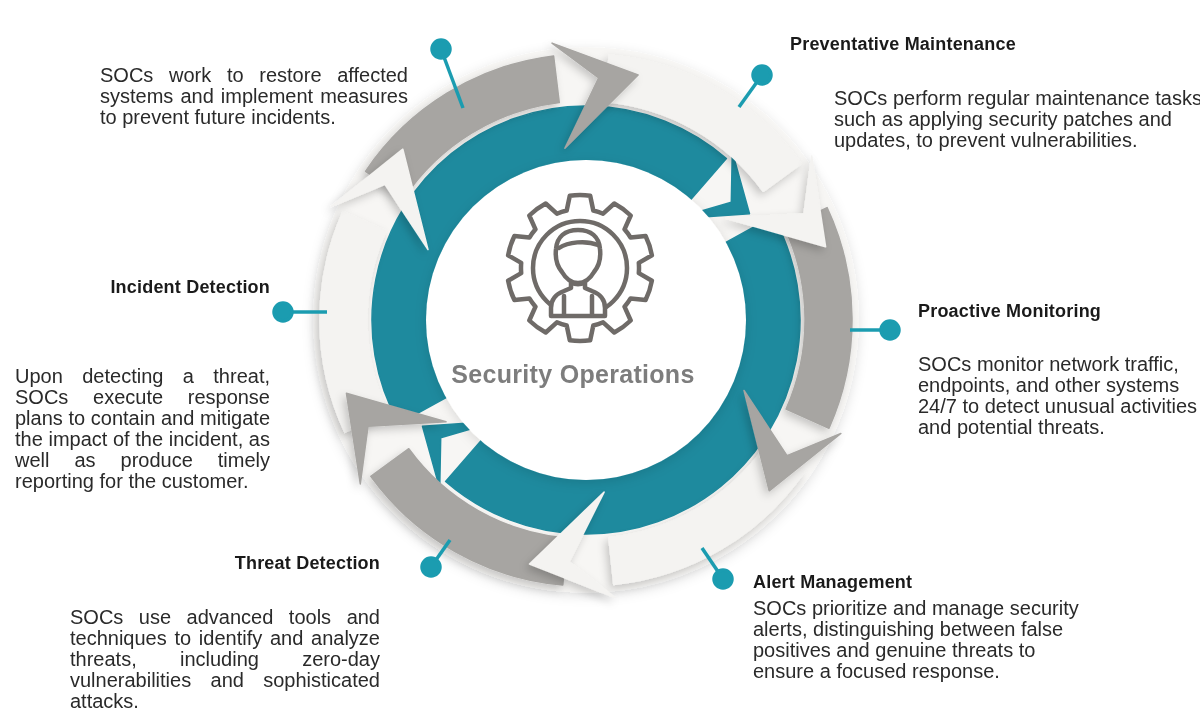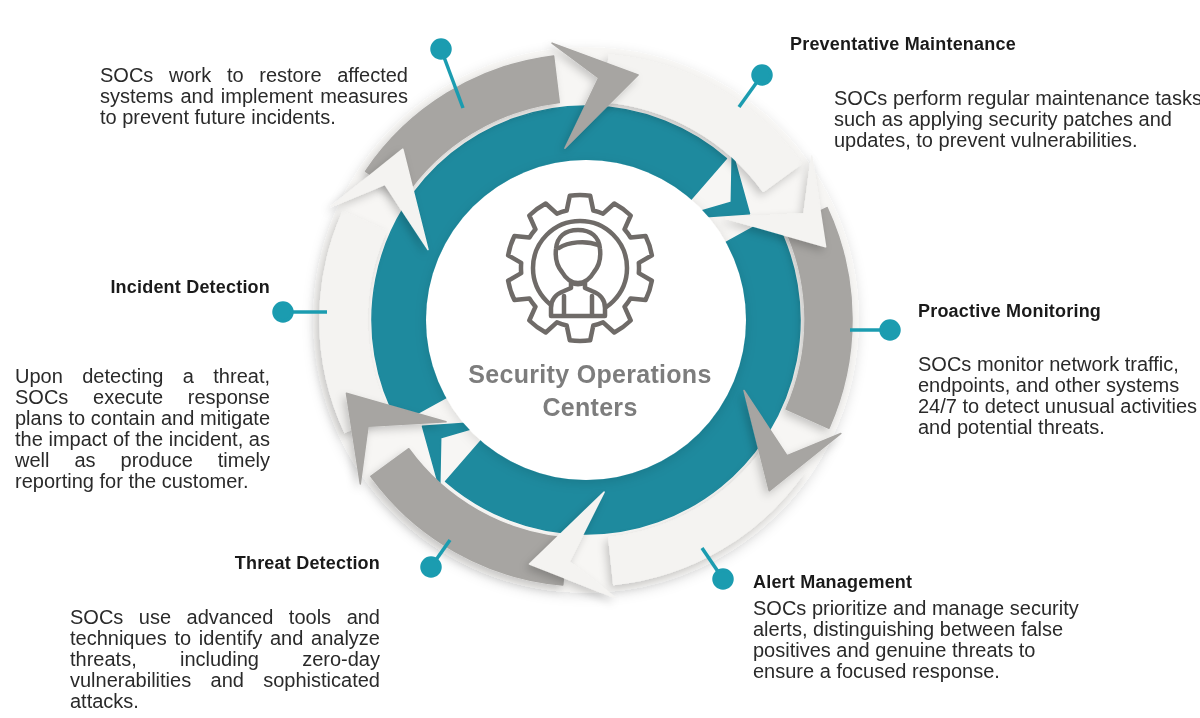--- a/index.html
+++ b/index.html
@@ -18,21 +18,21 @@
   .t-prevent{left:790px;top:34px;width:400px;}
   .b-prevent{left:790px;top:88px;width:390px;margin-left:44px;}
   .t-proactive{left:918px;top:301px;width:290px;}
   .b-proactive{left:918px;top:354px;width:285px;}
   .t-alert{left:753px;top:572px;width:340px;}
   .b-alert{left:753px;top:598px;width:335px;}
   .t-threat{left:70px;top:553px;width:310px;text-align:right;}
   .b-threat{left:70px;top:607px;width:310px;}
   .t-incident{left:15px;top:277px;width:255px;text-align:right;}
   .b-incident{left:15px;top:330px;width:255px;margin-top:36px;}
-  .center-title{position:absolute;left:435px;top:358px;width:310px;text-align:center;
+  .center-title{position:absolute;left:418px;top:358px;width:310px;text-align:center;
     font-weight:bold;font-size:25px;line-height:33px;color:var(--title-gray);letter-spacing:.3px;}
 </style>
 </head>
 <body>
 
 <div id="stage">
 
   <svg id="diagram-svg" width="1200" height="718" viewBox="0 0 1200 718">
     <defs>
       <filter id="soft" x="-20%" y="-20%" width="140%" height="140%">
@@ -105,21 +105,20 @@
       <path id="analyst-hair" d="M559,248 C568,242 586,240 598,245"></path>
       <path id="analyst-torso" fill="#ffffff" d="M551,316 L551,308 C551,299 556,294 564,291 L571,288 L571,282 C575,285 581,285 585,282
                L585,288 L592,291 C600,294 605,299 605,308 L605,316 Z"></path>
       <path d="M564,296 L564,315"></path>
       <path d="M592,296 L592,315"></path>
     </g>
   </svg>
 
   <div class="center-title">
     <div>Security Operations</div>
-    <div>Centers</div>
   </div>
 
   <div class="seg-body  b-recovery justify">SOCs work to restore affected systems and implement measures to prevent future incidents.</div>
 
   <div class="seg-title t-prevent">Preventative Maintenance</div>
   <div class="seg-body  b-prevent">SOCs perform regular maintenance tasks, such as applying security patches and updates, to prevent vulnerabilities.</div>
 
   <div class="seg-title t-proactive">Proactive Monitoring</div>
   <div class="seg-body  b-proactive">SOCs monitor network traffic, endpoints, and other systems 24/7 to detect unusual activities and potential threats.</div>
 

